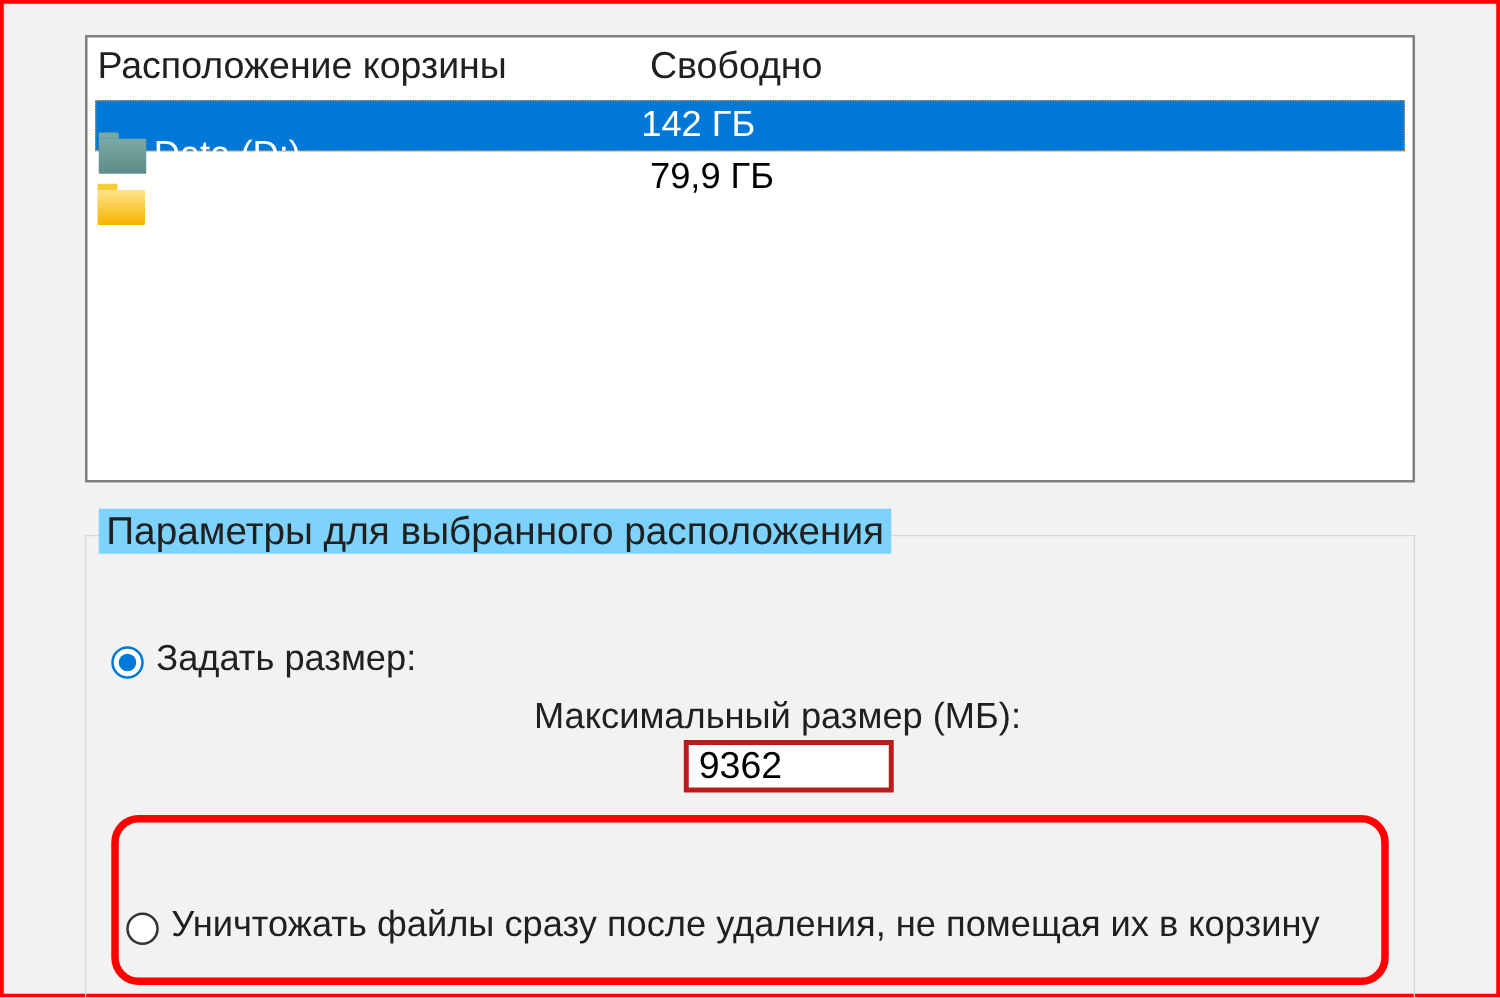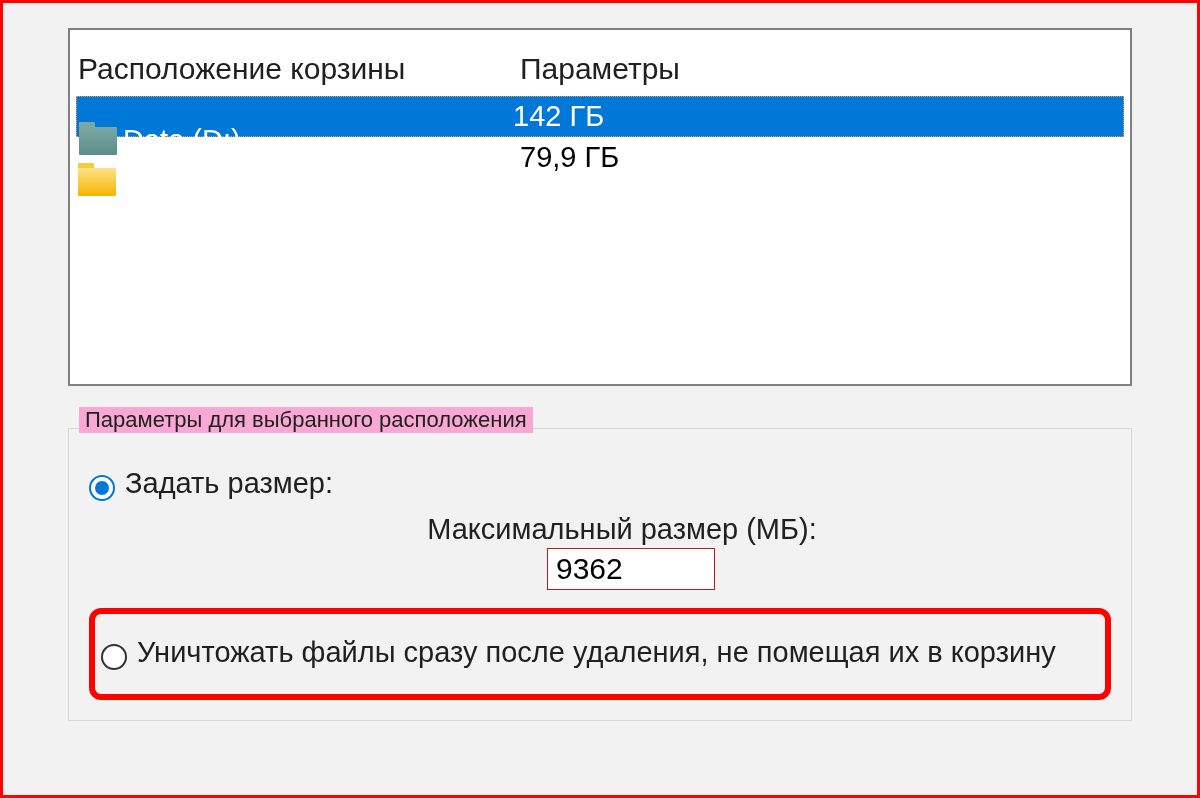--- a/index.html
+++ b/index.html
@@ -22,21 +22,20 @@
       border: 2px solid #808080;
       background: #fff;
       width: 100%;
       height: 358px;
     }
     .listview-header {
       display: flex;
       font-size: 30px;
       color: #202020;
       padding: 6px 0 10px 8px;
-      margin-top: 16px;
     }
     .col-location { width: 442px; }
     .col-free { flex: 1; }
     .listview-row {
       display: flex;
       align-items: center;
       height: 41px;
       padding-left: 8px;
     }
     .listview-row.selected {
@@ -70,66 +69,67 @@
     .fieldset {
       margin-top: 42px;
       position: relative;
       border: 1px solid #d8d8d8;
       padding: 30px 20px 20px 20px;
     }
     .fieldset-legend {
       position: absolute;
       top: -22px;
       left: 10px;
-      background: #f9a8d4;
+      background: #7dd3fc;
       padding: 0 6px;
-      font-size: 22px;
+      font-size: 31px;
       color: #202020;
     }
     .radio-row {
       display: flex;
-      align-items: flex-end;
+      align-items: center;
       padding: 6px 0;
+      margin-top: 44px;
     }
     .radio {
       width: 26px; height: 26px; border-radius: 50%;
       border: 2px solid #0078d7;
       margin-right: 10px; margin-top: 6px;
       flex-shrink: 0;
       display:flex; align-items:center; justify-content:center;
       background:#fff;
     }
     .radio.checked::after {
       content:''; width:14px; height:14px; border-radius:50%; background:#0078d7;
     }
     .radio.unchecked { border-color:#333; }
     .size-block { display:flex; flex-direction:column; }
     .size-line2 { display:flex; align-items:center; margin-top:4px; padding-left:44px;flex-direction:column; }
     .size-input {
-      border:1px solid #b91c1c; background:#fff; font-size:30px;
+      border:4px solid #b91c1c; background:#fff; font-size:30px;
       width:168px; height:42px; padding:2px 8px; margin-left:18px;
       font-family: inherit;
     }
     .highlight-box {
       border: 6px solid #fe0101;
-      border-radius: 12px;
+      border-radius: 22px;
       padding: 14px 20px 18px 6px;
       margin-top: 18px;
     }
     .option-text { line-height: 1.25; color:#202020; }
   </style>
 </head>
 <body>
 
 <div class="outer-border">
 
   <div class="listview">
     <div class="listview-header">
       <div class="col-location">Расположение корзины</div>
-      <div class="col-free">Параметры</div>
+      <div class="col-free">Свободно</div>
     </div>
 
     <div class="listview-row selected">
       <div class="cell-location">
         <span class="folder-icon teal"></span>
         <span>Data (D:)</span>
       </div>
       <div class="cell-free">142 ГБ</div>
     </div>
 

